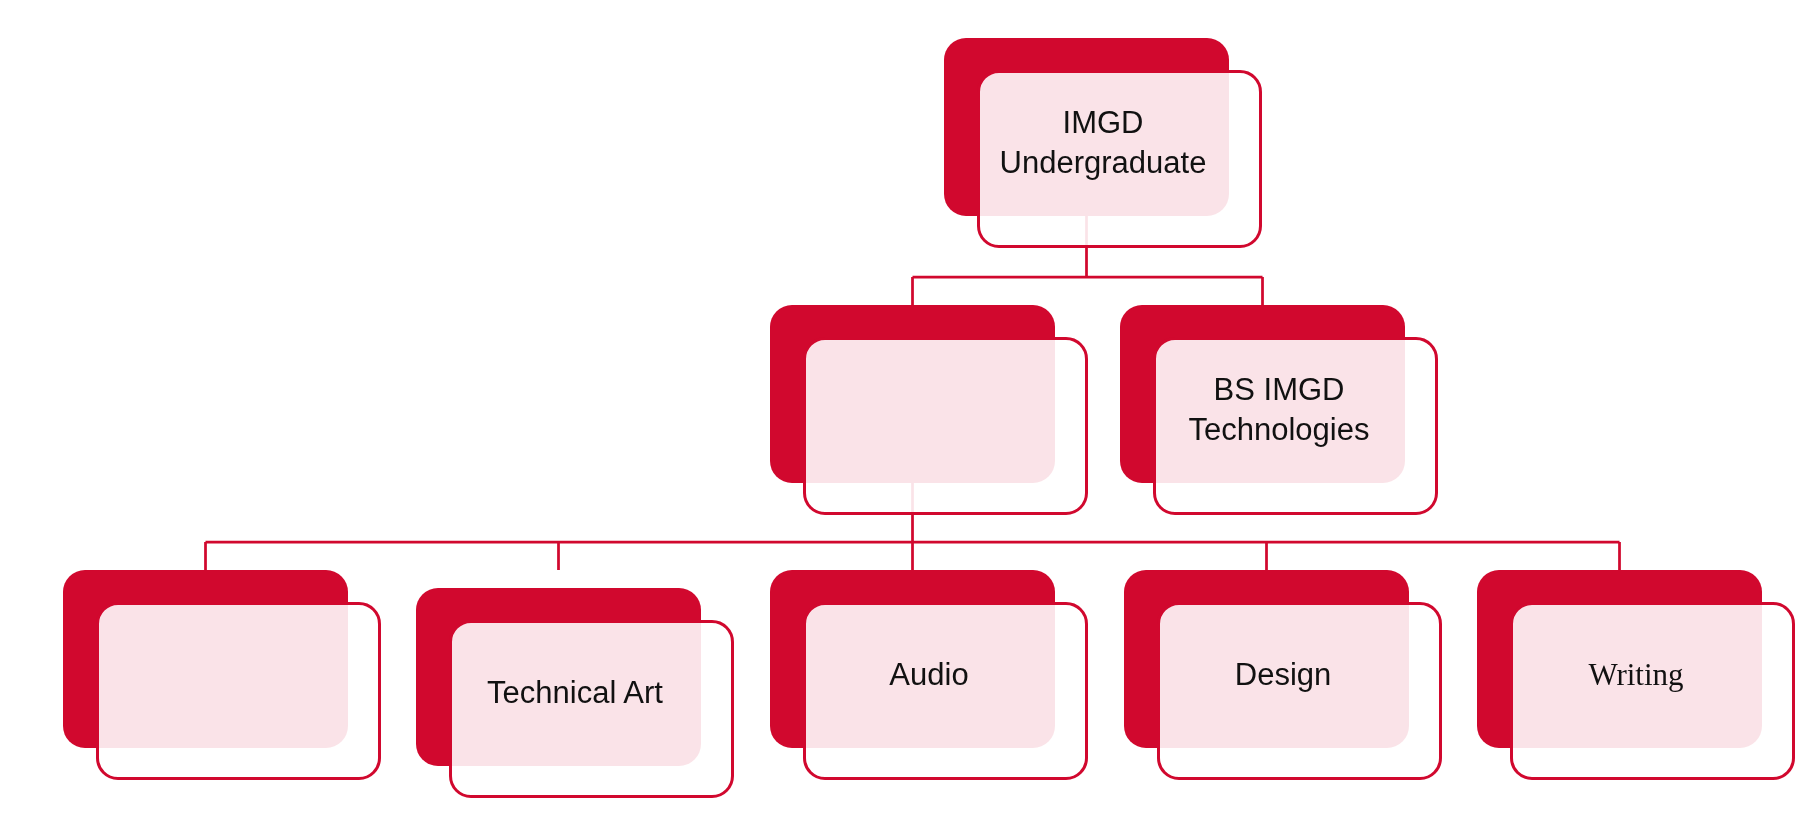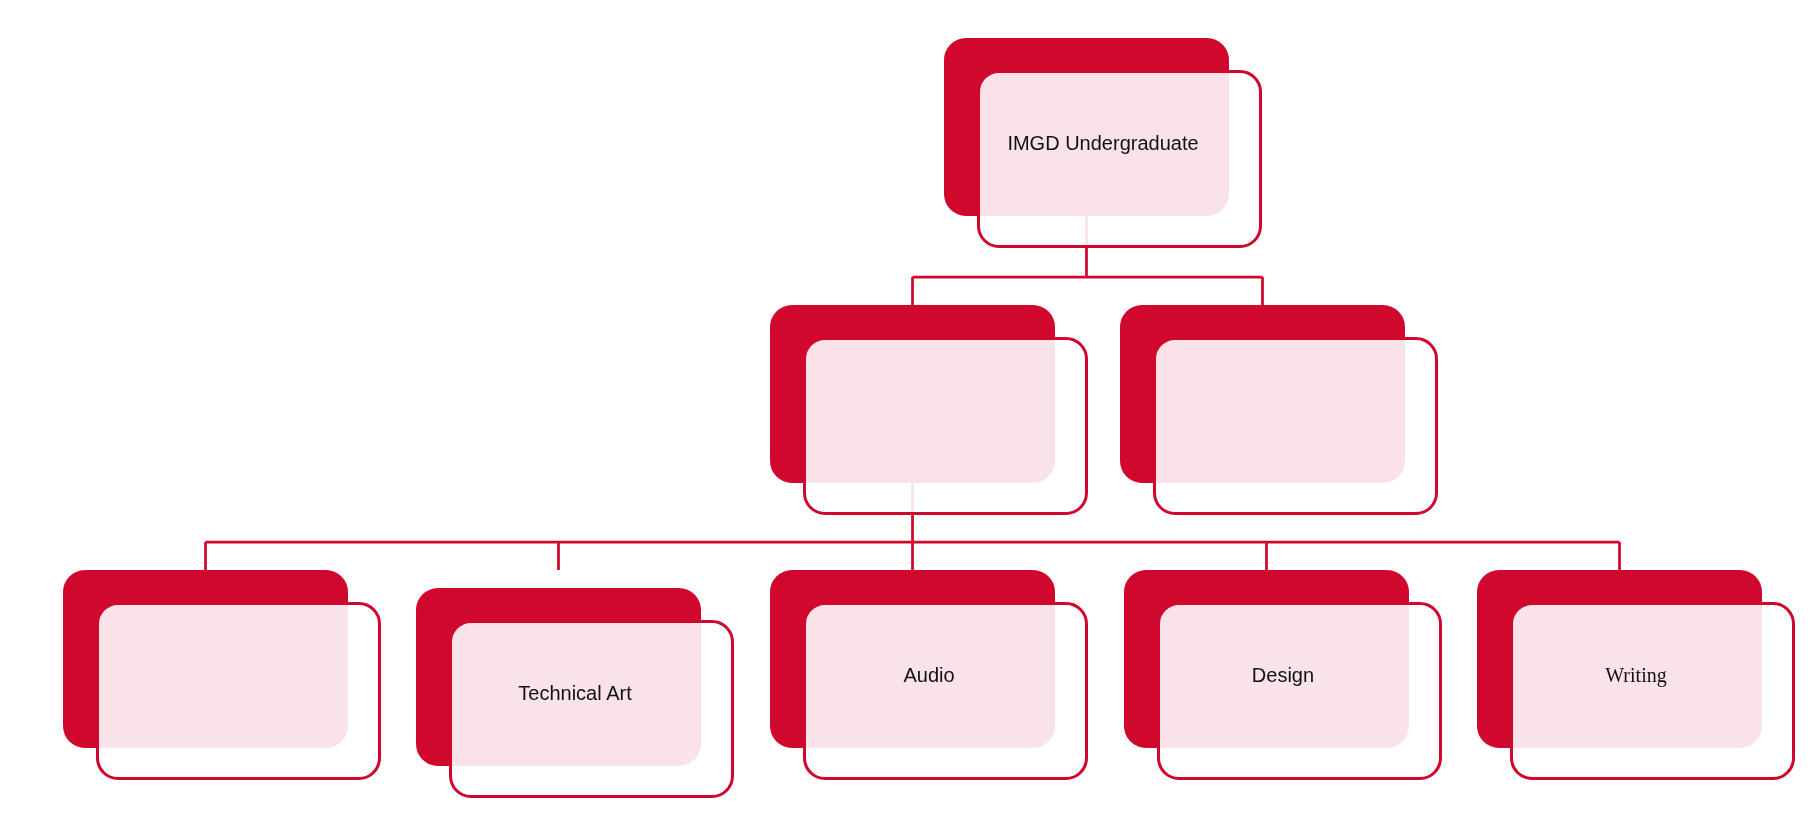--- a/index.html
+++ b/index.html
@@ -26,21 +26,21 @@
     border:3px solid var(--accent);
     box-sizing:border-box;
   }
   .node .label{
     position:absolute;left:33px;top:32px;
     width:252px;height:146px;
     box-sizing:border-box;
     padding:0 18px;
     display:flex;align-items:center;justify-content:center;
     text-align:center;
-    font-size:20px;line-height:1.3;
+    font-size:31px;line-height:1.3;
     color:var(--text);
   }
 </style>
 </head>
 <body>
 
 <div class="canvas" style="--accent: #D1082E; --text: #111111; background: rgb(255, 255, 255);">
   <svg class="connectors" width="1819" height="820">
       <line x1="1086.5" y1="216" x2="1086.5" y2="277" stroke="#D1082E" stroke-width="2.75"></line>
       <line x1="912.5" y1="277" x2="1262.5" y2="277" stroke="#D1082E" stroke-width="2.75"></line>
@@ -60,20 +60,21 @@
         <div class="front"></div>
         <div class="label">IMGD Undergraduate</div>
       </div>
       <div class="node" style="left: 770px; top: 305px;">
         <div class="back"></div>
         <div class="front"></div>
       </div>
       <div class="node" style="left: 1120px; top: 305px;">
         <div class="back"></div>
         <div class="front"></div>
+        <div class="label">BS IMGD Technologies</div>
       </div>
       <div class="node" style="left: 63px; top: 570px;">
         <div class="back"></div>
         <div class="front"></div>
       </div>
       <div class="node" style="left: 416px; top: 552px; margin-top: 36px;">
         <div class="back"></div>
         <div class="front"></div>
         <div class="label">Technical Art</div>
       </div>

